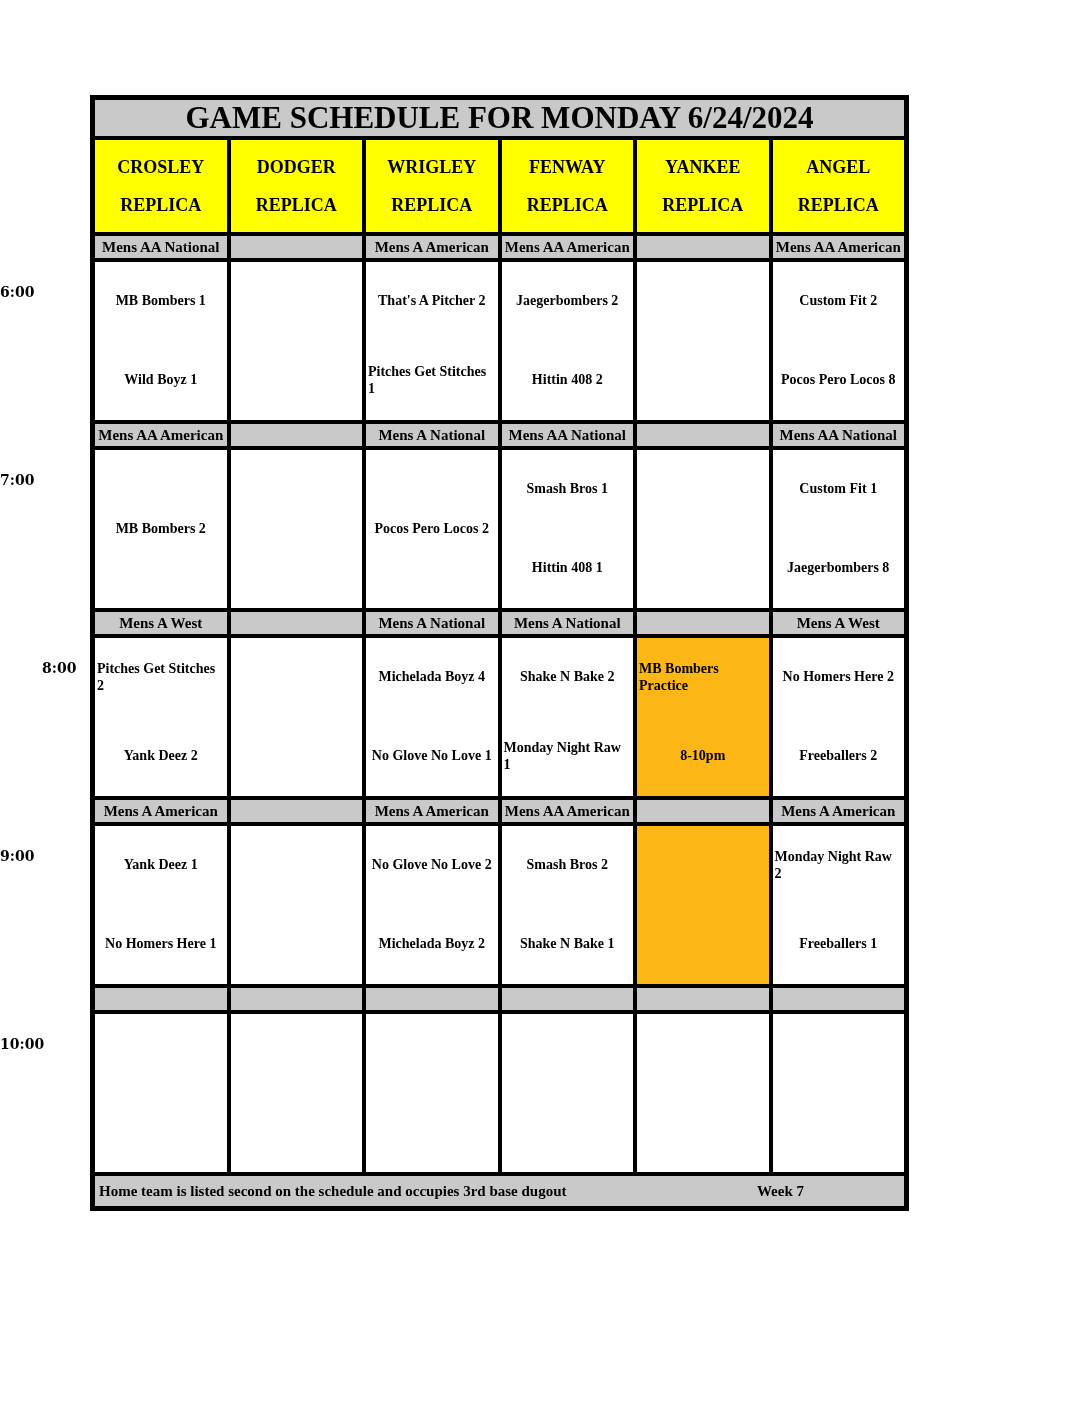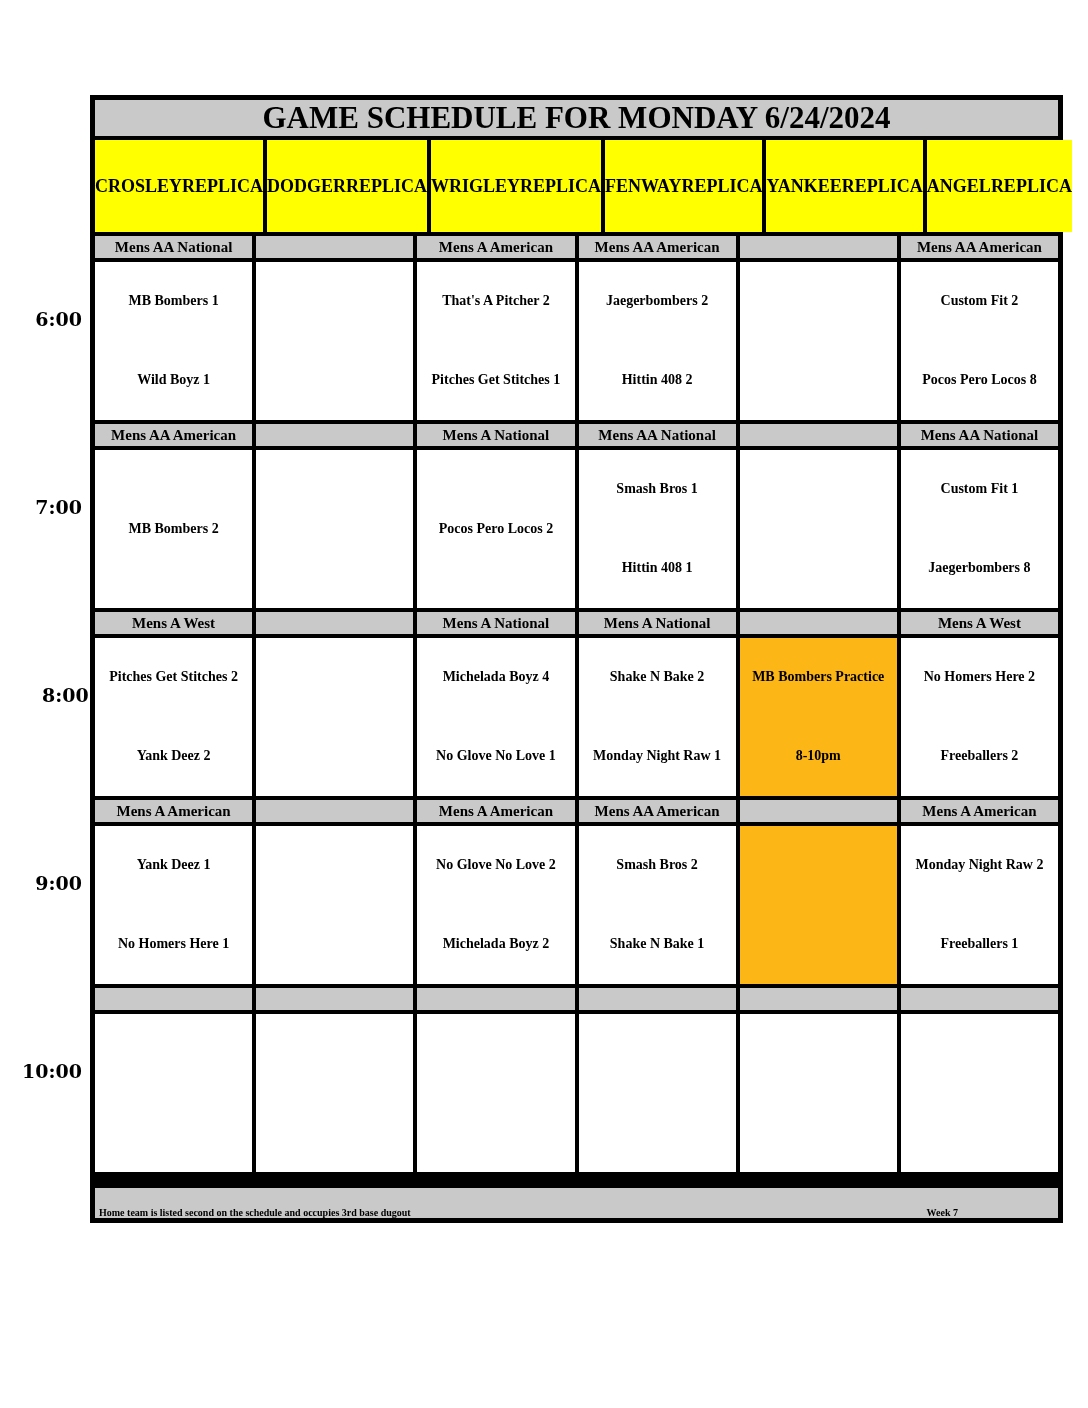--- a/index.html
+++ b/index.html
@@ -5,60 +5,60 @@
   * { margin:0; padding:0; box-sizing:border-box; }
   html,body { background:#ffffff; }
   body {
     width:1088px; height:1408px; position:relative;
     font-family:"Liberation Serif", serif; color:#000;
   }
   .page { position:relative; width:1088px; height:1408px; background:var(--page_bg,#fff); overflow:hidden; }
 
   
   .tbl {
-    position:absolute; left:90px; top:95px; width:973px;
+    position:absolute; left:90px; top:95px; width:819px;
     border:5px solid #000; background:#000;
     display:flex; flex-direction:column; gap:4px;
   }
   .title-bar {
     background:var(--band_bg,#c9c9c9); height:36px; flex:0 0 36px;
     display:flex; align-items:center; justify-content:center;
     font-weight:bold; font-size:31px; letter-spacing:0px;
   }
   .hdr-row { display:grid; grid-template-columns:repeat(6,1fr); gap:4px; height:92px; flex:0 0 92px; }
   .hdr {
     background:var(--header_bg,#ffff00);
-    display:flex; flex-direction:row; align-items:center; justify-content:center; 
+    display:flex; flex-direction:column; align-items:center; justify-content:center; gap:17px;
     font-weight:bold; font-size:18px;
   }
   .strip-row { display:grid; grid-template-columns:repeat(6,1fr); gap:4px; height:22px; flex:0 0 22px; }
   .strip {
     background:var(--band_bg,#c9c9c9);
     display:flex; align-items:center; justify-content:center;
     font-weight:bold; font-size:15px; white-space:nowrap; overflow:hidden;text-align:center;
   }
   .games-row { display:grid; grid-template-columns:repeat(6,1fr); gap:4px; height:158px; flex:0 0 158px; }
   .cell { background:#fff; display:flex; flex-direction:column; }
   .cell.special { background:var(--practice_bg,#fcb616); }
   .team {
     flex:1 1 50%; display:flex; align-items:center; justify-content:center;
     text-align:left; font-weight:bold; font-size:14px; line-height:1.2; padding:16px 2px;
   }
   .footer-row {
     background:var(--band_bg,#c9c9c9); height:30px; flex:0 0 30px;
-    display:flex; align-items:flex-end; font-weight:bold; font-size:10px;margin-top:12px;
+    display:flex; align-items:center; font-weight:bold; font-size:15px;
   }
   .footer-row .note { flex:1; padding-left:4px; }
   .footer-row .week { padding-right:100px; }
 
   
   .time-col { position:absolute; left:0; top:0; width:82px; }
   .time {
-    position:absolute; left:0; width:82px; text-align:right;
-    font-family:"DejaVu Serif", serif; font-weight:bold; font-size:19px;margin-top:24px;
+    position:absolute; left:0; width:82px; 
+    font-family:"DejaVu Serif", serif; font-weight:bold; font-size:14px;
   }
 </style>
 </head>
 <body>
 
 <div class="page">
 
   <div class="time-col">
       <div class="time" style="top: 284px;">6:00</div>
       <div class="time" style="top: 472px;">7:00</div>

